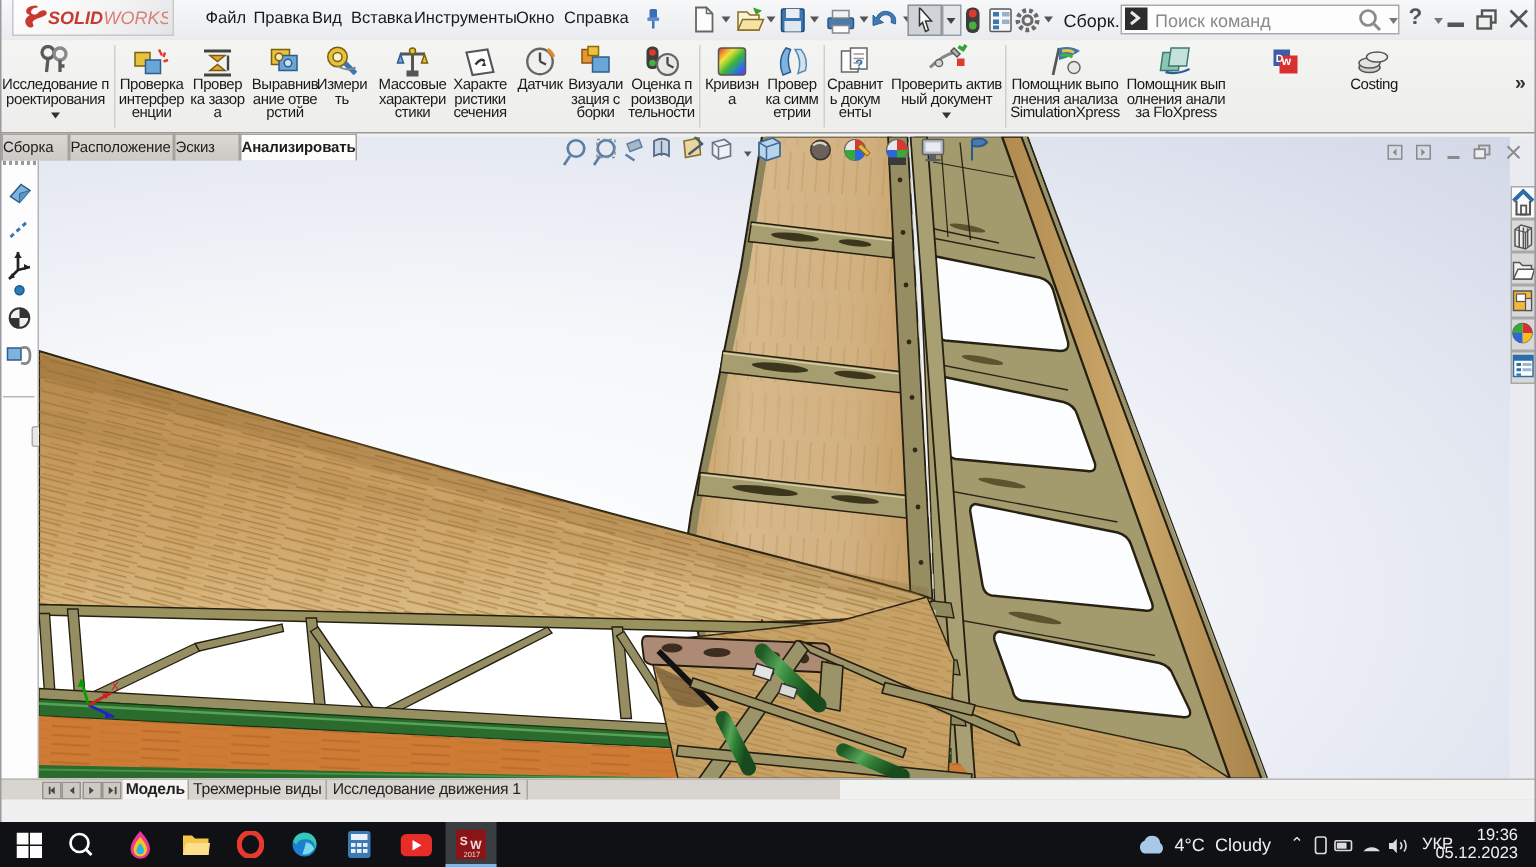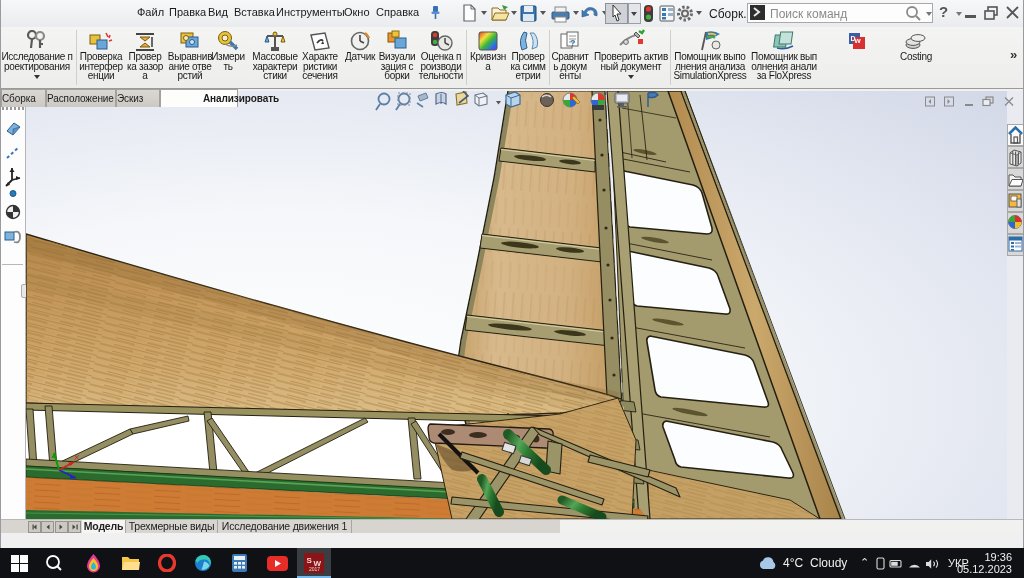--- a/index.html
+++ b/index.html
@@ -39,20 +39,27 @@
   background:#d8d5d0; border-right:1px solid #a9a69f; }
 
 #statusbar { position:absolute; left:0; top:533px; width:1024px; height:15px; background:#f5f5f5; font-size:10.5px; color:#111; border-top:1px solid #d0d0d0; white-space:nowrap; }
 
 #taskbar { position:absolute; left:0; top:548px; width:1024px; height:30px; background:#101114; }
 </style>
 </head>
 <body>
 <div id="app">
   <div id="titlebar">
+    <div id="logo">
+      <svg width="100" height="20" viewBox="0 0 100 20">
+        <path d="M7,16 C4,14 4,10 8,8 C4,7 5,3 9,2 C12,1 14,2 13,3 C10,3 8,5 9,7 C10,8 12,8 13,7 C15,5 18,4 19,6 C20,8 17,9 14,10 C11,11 9,12 10,14 C11,16 9,17 7,16 Z" fill="#c8392e"></path>
+        <text x="20" y="14" font-size="12" font-weight="bold" font-style="italic" fill="#c8392e" font-family="Liberation Sans">SOLID</text>
+        <text x="57" y="14" font-size="12" font-style="italic" fill="#d98079" font-family="Liberation Sans">WORKS</text>
+      </svg>
+    </div>
     <div class="menu" style="left:137px;">Файл</div>
     <div class="menu" style="left:169px;">Правка</div>
     <div class="menu" style="left:208px;">Вид</div>
     <div class="menu" style="left:234px;">Вставка</div>
     <div class="menu" style="left:276px;">Инструменты</div>
     <div class="menu" style="left:344px;">Окно</div>
     <div class="menu" style="left:376px;">Справка</div>
     <svg class="abs" style="left:428px; top:5px;" width="13" height="15" viewBox="0 0 13 15">
       <rect x="5" y="1" width="5" height="6" rx="1" fill="#3a6fb5"></rect>
       <rect x="3.5" y="6.5" width="8" height="2.5" rx="1" fill="#5a8fd5"></rect>
@@ -292,21 +299,21 @@
       <ellipse cx="10" cy="11" rx="7" ry="3.4" fill="#e2e2e0" stroke="#555"></ellipse>
       <ellipse cx="15" cy="7" rx="7" ry="3.4" fill="#efefed" stroke="#555"></ellipse>
     </svg>
     <div class="rlbl" style="left:916px; width:60px;">Costing</div>
     <div class="abs" style="left:1010px; top:20px; font-size:13px; color:#333; font-weight:bold;">»</div>
   </div>
   <div id="cmdtabs">
     <div class="ctab" style="left:1px; width:45px;">Сборка</div>
     <div class="ctab" style="left:46px; width:70px;">Расположение</div>
     <div class="ctab" style="left:116px; width:44px;">Эскиз</div>
-    <div class="ctab active" style="left:160px; width:78px;padding-left:42px;">Анализировать</div>
+    <div class="ctab active" style="left:160px; width:78px;">Анализировать</div>
   </div>
   <div id="leftpanel">
     <svg class="abs" style="left:3px; top:26px;" width="20" height="160" viewBox="0 0 20 160">
 
       <g transform="translate(0,4)">
         <path d="M4,10 L11,2 L17,6 L10,14 Z" fill="#7db3dd" stroke="#2d5d8c"></path>
         <path d="M10,14 L10,8 L17,6" fill="#5a93c5" stroke="#2d5d8c" stroke-width="0.6"></path>
       </g>
       <path d="M4,41 L16,30" stroke="#3a76b0" stroke-width="2" stroke-dasharray="3 2.5"></path>
       <g transform="translate(0,49)">

